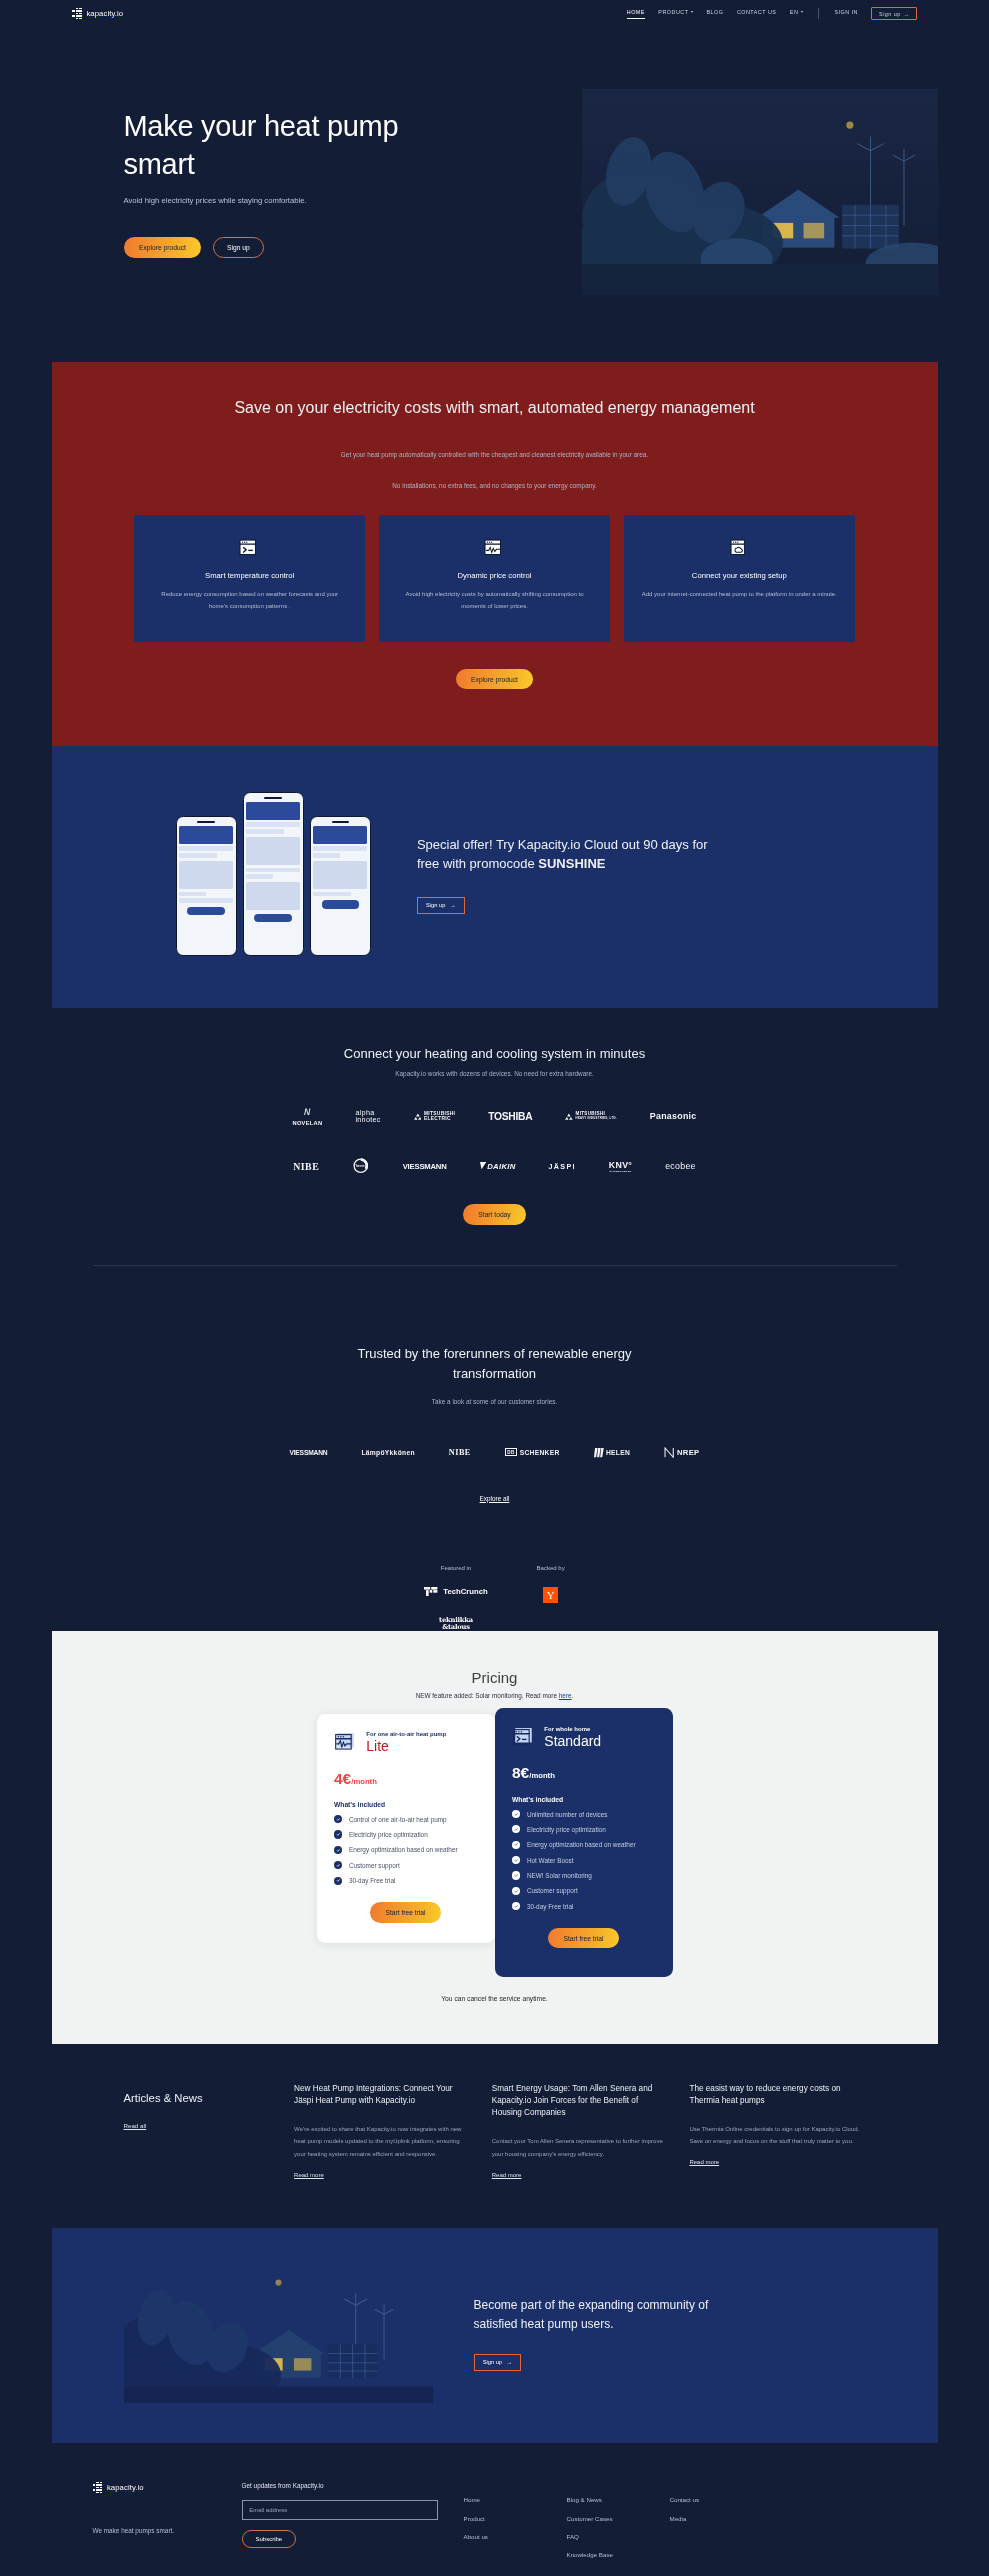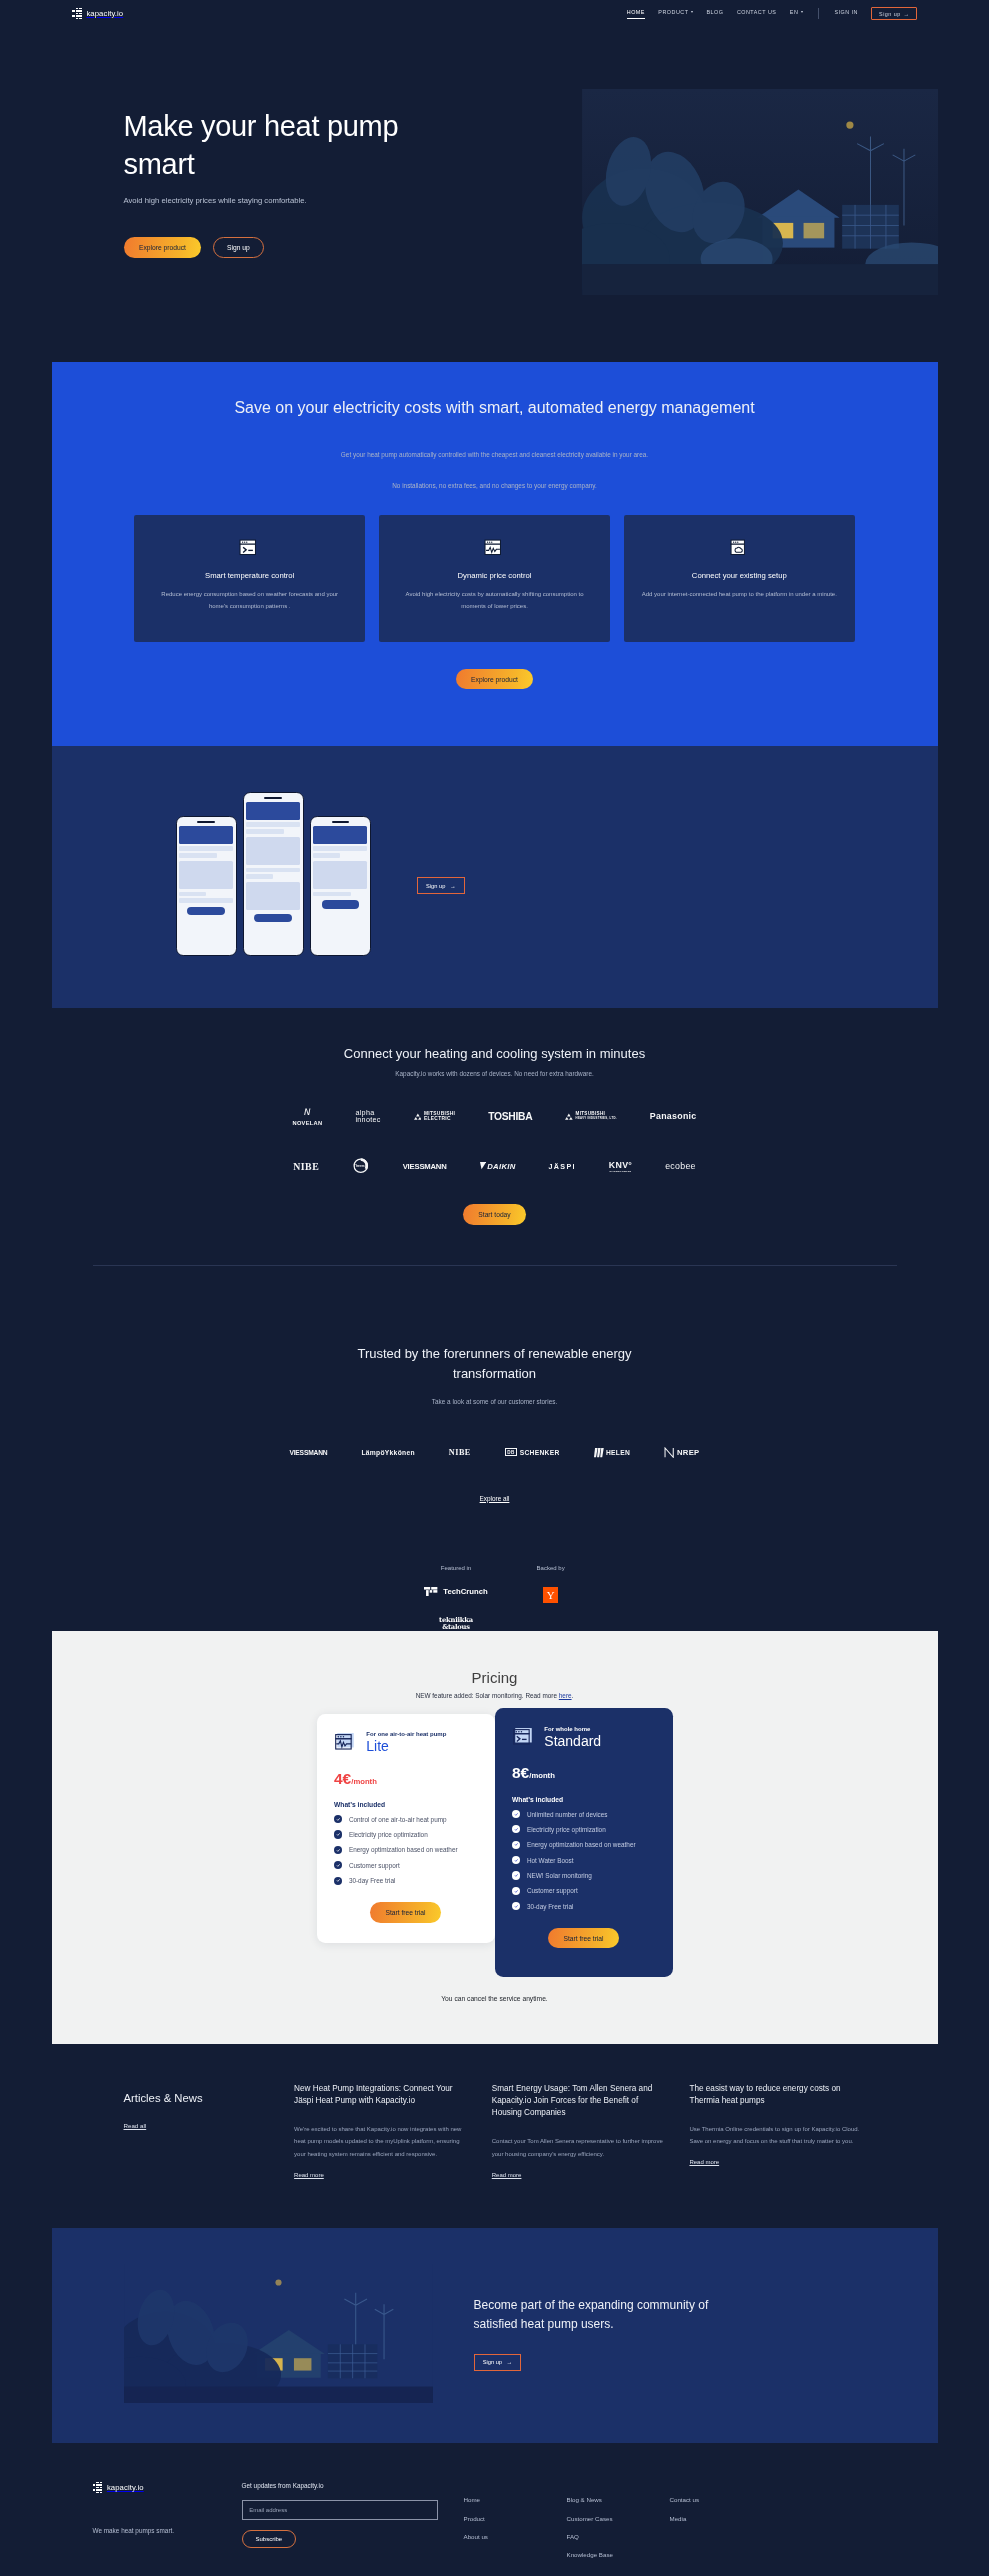--- a/index.html
+++ b/index.html
@@ -59,21 +59,21 @@
     padding: 6.7px 15.5px; cursor: pointer; font-family: inherit; white-space: nowrap;
   }
   .btn-outline {
     border: 0.6px solid #d5703f; color: #fff; background: transparent;
     font-size: 6.7px; border-radius: 11.3px; padding: 6.2px 13.4px; cursor: pointer;
     font-family: inherit;
   }
   .hero-art { position: absolute; right: -15.5px; top: 62px; width: 371px; height: 206px; }
 
   
-  .sec2 { background: #1d4ed8; padding: 34px 0 57px; }
+  .sec2 { background: #7f1d1d; padding: 34px 0 57px; }
   .sec2 h2 {
     font-size: 16px; font-weight: 300; text-align: center; line-height: 1.5;
     max-width: 531px; margin: 0 auto; color: #edf0f6;
   }
   .sec2 .p1 { text-align: center; margin-top: 28px; font-size: 6.4px; color: #aab4c8;
     font-weight: 300; line-height: 2.1; }
   .sec2 .p2 { text-align: center; margin-top: 20.6px; font-size: 6.4px; color: #aab4c8; font-weight: 300; }
   .cards { display: flex; gap: 13.4px; width: 721px; margin: 26px auto 0; }
   .card {
     flex: 1; background: #1b3068; border-radius: 2.1px; padding: 21.6px 17.5px 29px;
@@ -150,21 +150,21 @@
   .plans { display: flex; justify-content: center; gap: 0; margin-top: 14.4px; align-items: flex-start; }
   .plan {
     width: 178px; border-radius: 8.2px; padding: 17.5px 17.5px 20.6px; text-align: left;
   }
   .plan.lite { background: #fff; box-shadow: 0 1.5px 9.3px rgba(20,30,60,.09); }
   .plan.standard { background: #1b3068; color: #fff; padding-bottom: 29px; margin-top: -5.2px; }
   .plan-head { display: flex; gap: 9.3px; align-items: flex-start; }
   .plan-ico { width: 23px; height: 20.6px; flex: none; }
   .plan-for { font-size: 6px; font-weight: 700; color: #1b3068; }
   .plan.standard .plan-for { color: #fff; }
-  .plan-name { font-size: 14px; font-weight: 300; margin-top: 1px; color: #1d4ed8; }
+  .plan-name { font-size: 14px; font-weight: 300; margin-top: 1px; color: #b91c1c; }
   .plan.standard .plan-name { color: #fff; }
   .plan-price { margin-top: 15.5px; font-size: 15.5px; font-weight: 700; color: #ef4444; }
   .plan.standard .plan-price { color: #fff; }
   .plan-price span { font-size: 7.7px; font-weight: 700; }
   .plan-inc { margin-top: 13.4px; font-size: 6.7px; font-weight: 700; color: #1b3068; }
   .plan.standard .plan-inc { color: #fff; }
   .feat { display: flex; align-items: center; gap: 6.7px; margin-top: 7.2px; font-size: 6.4px;
     color: #4a5166; font-weight: 300; }
   .plan.standard .feat { color: #c4cde3; }
   .tick { width: 8.2px; height: 8.2px; border-radius: 50%; background: #1b3068; flex: none;
@@ -417,20 +417,21 @@
           <div class="ph-notch"></div>
             <div class="ph-head"></div>
           <div class="ph-row"></div>
             <div class="ph-row w50"></div>
           <div class="ph-big"></div>
           <div class="ph-row w70"></div>
           <div class="ph-blue"></div>
         </div>
       </div>
       <div class="promo-text">
+        <h2><span>Special offer! Try Kapacity.io Cloud out 90 days for free with promocode </span><b>SUNSHINE</b></h2>
         <button class="promo-btn">
           <span>Sign up</span>
           <span>→</span>
         </button>
       </div>
     </div>
   </section>
 
   <section class="brands">
     <h2>Connect your heating and cooling system in minutes</h2>

